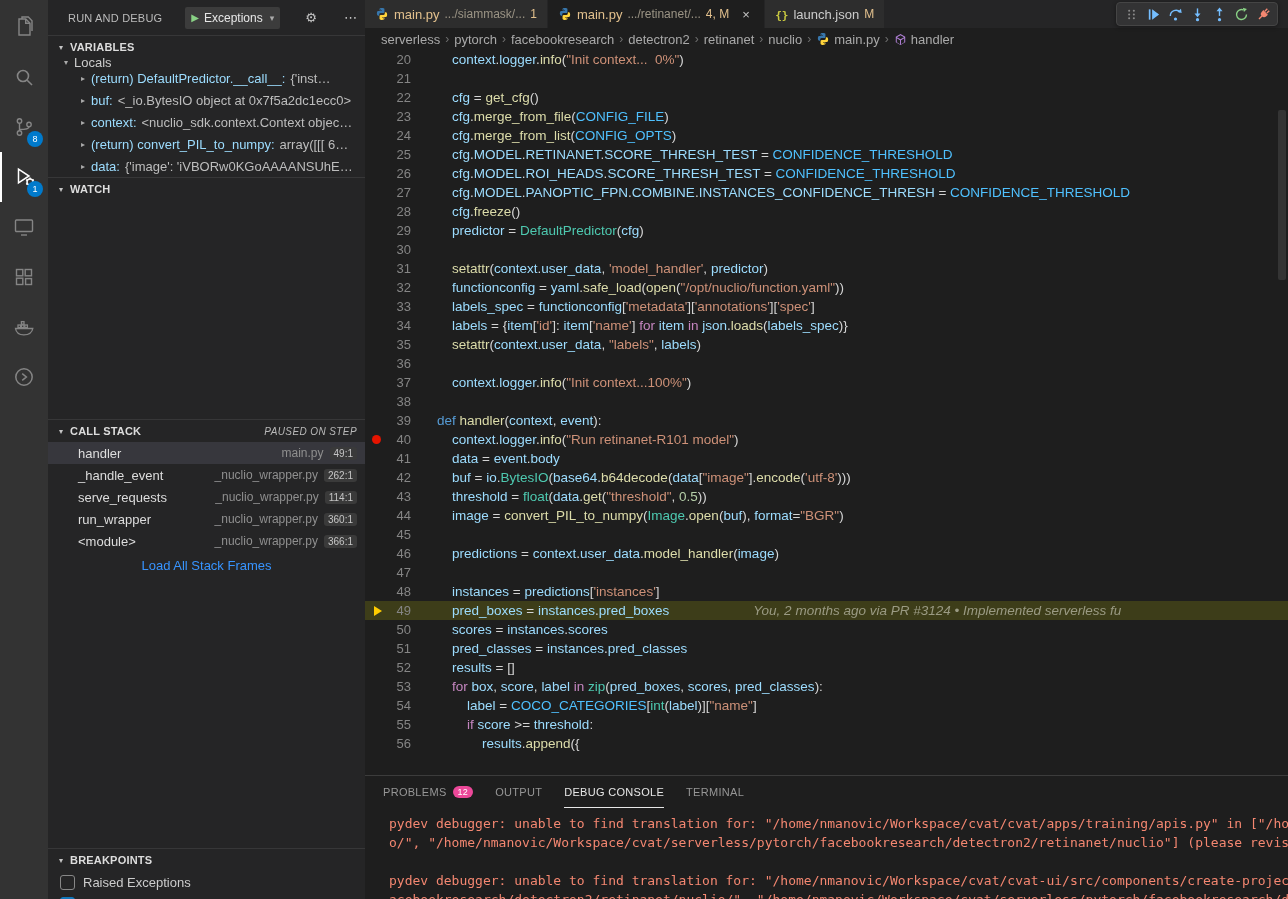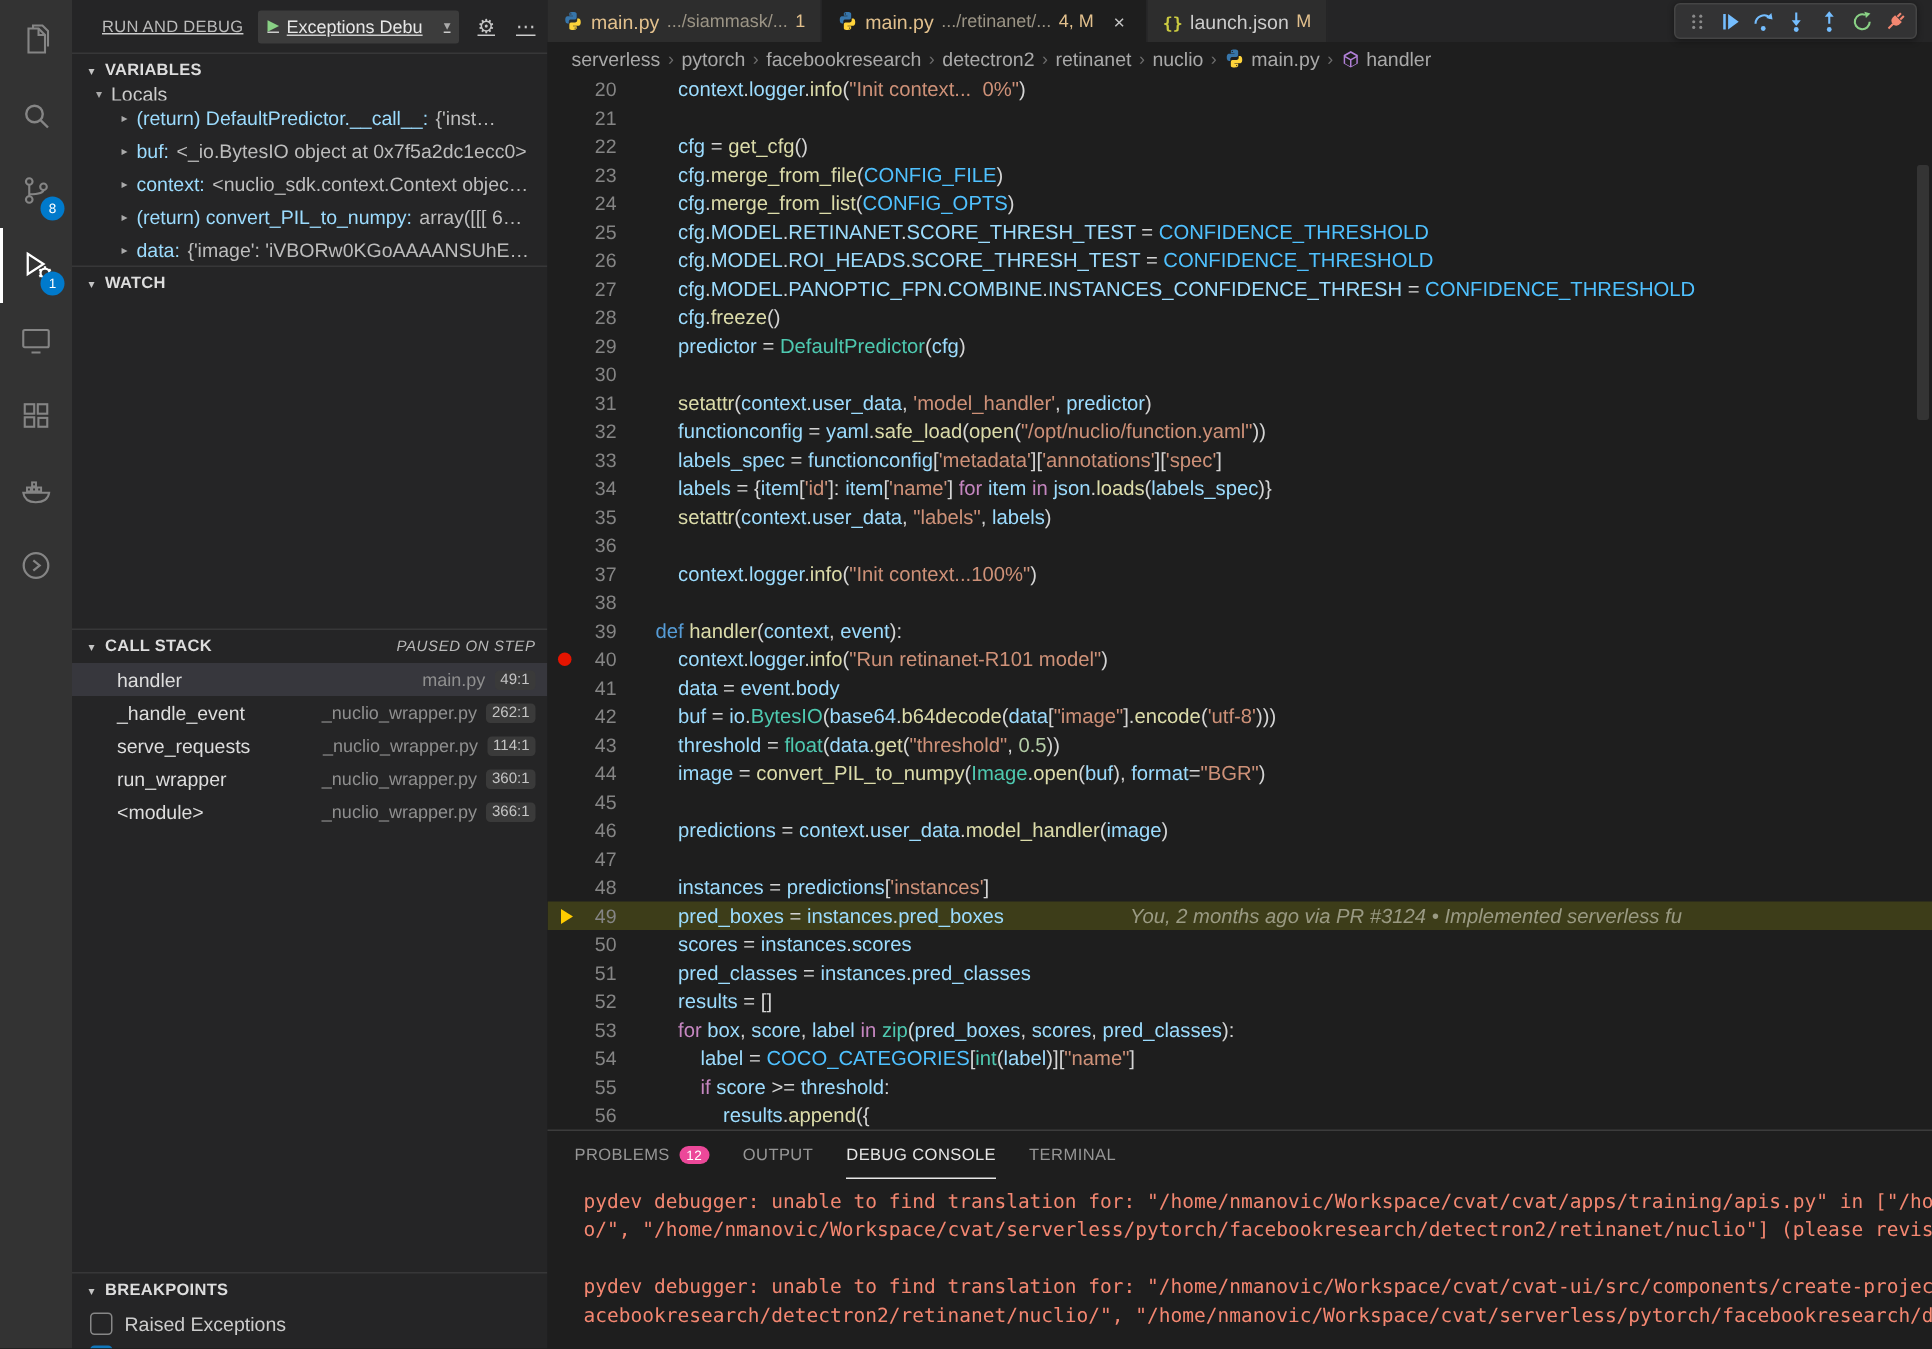--- a/index.html
+++ b/index.html
@@ -10,21 +10,21 @@
   
   .activitybar { width:48px; background:#333333; display:flex; flex-direction:column; align-items:center; flex-shrink:0; padding-top:2px; }
   .ab-item { width:48px; height:50px; display:flex; align-items:center; justify-content:center; position:relative; color:#858585; cursor:pointer; }
   .ab-item.active { color:#ffffff; border-left:2px solid #ffffff; }
   .ab-item .ic svg { width:24px; height:24px; display:block; }
   .ab-badge { position:absolute; right:5px; bottom:5px; min-width:16px; height:16px; border-radius:9px;
     background:#007acc; color:#fff; font-size:9px; line-height:16px; text-align:center; padding:0 3px; }
 
   
   .sidebar { width:317px; background:#252526; display:flex; flex-direction:column; flex-shrink:0; overflow:hidden; }
-  .sb-header { height:35px; display:flex; align-items:center; padding:0 6px 0 20px; gap:10px; flex-shrink:0;text-decoration:underline; }
+  .sb-header { height:35px; display:flex; align-items:center; padding:0 6px 0 20px; gap:23px; flex-shrink:0; }
   .sb-title { font-size:11px; color:#bbbbbb; white-space:nowrap; letter-spacing:.2px; }
   .cfg-dd { flex:1; max-width:150px; height:22px; background:#3c3c3c; border-radius:2px; display:flex; align-items:center; gap:5px; padding:0 6px; cursor:pointer; min-width:0; }
   .cfg-play { color:#89d185; font-size:10px; }
   .cfg-label { font-size:12px; color:#e7e7e7; white-space:nowrap; overflow:hidden; flex:1; }
   .cfg-chev { color:#aaaaaa; font-size:9px; }
   .hdr-ic { color:#c5c5c5; font-size:13px; cursor:pointer; padding:0 2px; }
   .section { border-top:1px solid rgba(128,128,128,.20); overflow:hidden; display:flex; flex-direction:column; flex-shrink:0; }
   .sec-variables { height:142px; } .sec-watch { height:242px; } .sec-callstack { height:429px; } .sec-breakpoints { flex:1; }
   .sec-hdr { height:22px; display:flex; align-items:center; padding:0 8px 0 6px; gap:2px; flex-shrink:0; cursor:pointer; }
   .sec-chev { width:14px; text-align:center; color:#c5c5c5; font-size:8px; }
@@ -76,21 +76,21 @@
   .bp-dot { width:9px; height:9px; border-radius:50%; background:#e51400; }
   .cur-arrow { width:0; height:0; border-left:8px solid #ffcc00; border-top:5px solid transparent; border-bottom:5px solid transparent; margin-left:3px; }
   .lnum { width:24px; text-align:right; color:#858585; flex-shrink:0; font-size:13px; }
   .code { margin-left:26px; flex:1; }
   .tk-p{color:#d4d4d4}.tk-v{color:#9cdcfe}.tk-f{color:#dcdcaa}.tk-k{color:#c586c0}.tk-d{color:#569cd6}
   .tk-s{color:#ce9178}.tk-n{color:#b5cea8}.tk-c{color:#4fc1ff}.tk-t{color:#4ec9b0}
   .blame { color:#9a9a83; margin-left:84px; font-style:italic; }
   .ed-scrollbar { position:absolute; right:2px; top:60px; width:8px; height:170px; background:rgba(121,121,121,.25); border-radius:2px; }
 
   
-  .panel { height:146px; border-top:1px solid #3c3c3c; display:flex; flex-direction:column; flex-shrink:0; }
+  .panel { height:124px; border-top:1px solid #3c3c3c; display:flex; flex-direction:column; flex-shrink:0; }
   .panel-tabs { height:32px; display:flex; align-items:center; gap:22px; padding:0 18px; flex-shrink:0; }
   .ptab { font-size:11px; color:#969696; letter-spacing:.3px; display:flex; align-items:center; gap:6px; height:100%; cursor:pointer; border-bottom:1px solid transparent; }
   .ptab.active { color:#e7e7e7; border-bottom-color:#e7e7e7; }
   .ptab-badge { background:#ec4899; color:#ffffff; border-radius:9px; font-size:9px; padding:1px 5px; }
   .panel-body { flex:1; overflow:hidden; padding:6px 0 0 24px; font-family:"DejaVu Sans Mono","Liberation Mono",monospace; font-size:13px; }
   .console-line { height:19px; line-height:19px; color:#f48771; white-space:pre; }
 </style>
 </head>
 <body>
 
@@ -258,20 +258,21 @@
             <span class="cs-name">run_wrapper</span>
             <span class="cs-file">_nuclio_wrapper.py</span>
             <span class="cs-pos">360:1</span>
           </div>
           <div class="row22 cs-row">
             <span class="cs-name">&lt;module&gt;</span>
             <span class="cs-file">_nuclio_wrapper.py</span>
             <span class="cs-pos">366:1</span>
           </div>
         </div>
+      <div class="cs-link">Load All Stack Frames</div>
     </div>
 
     <div class="section sec-breakpoints">
       <div class="sec-hdr">
         <span class="sec-chev">▾</span>
         <span class="sec-label">BREAKPOINTS</span>
       </div>
       <div>
           <div class="row22 bp-row">
             <span class="cb"></span>

